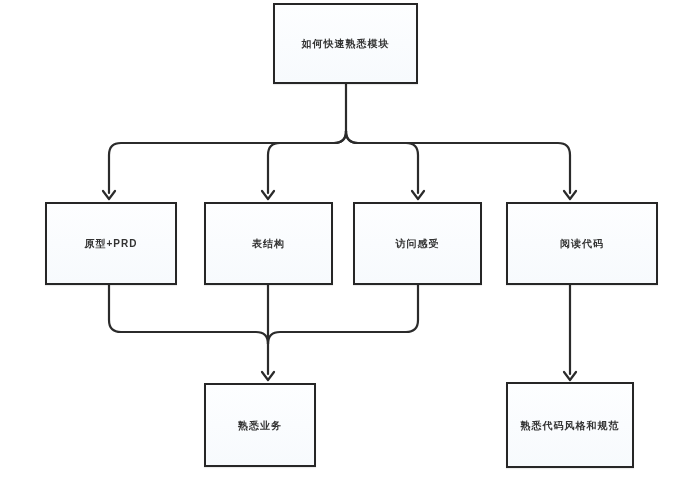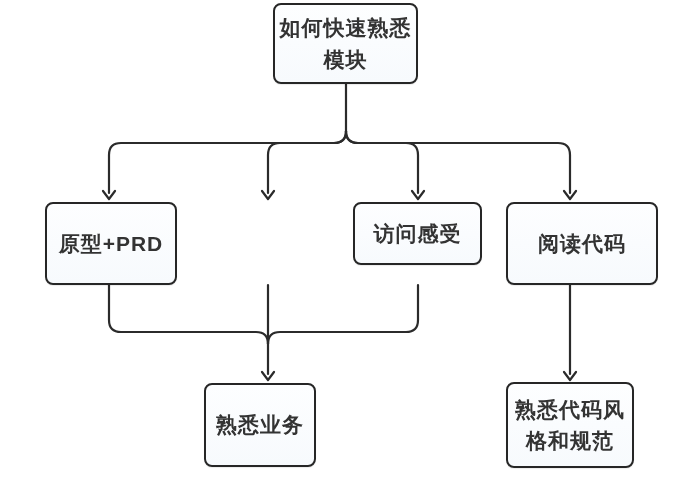--- a/index.html
+++ b/index.html
@@ -36,33 +36,33 @@
     stroke-linejoin: round;
   }
   .node {
     position: absolute;
     display: flex;
     align-items: center;
     justify-content: center;
     text-align: center;
     background: linear-gradient(180deg, var(--node-fill-top) 0%, var(--node-fill) 100%);
     border: 2.5px solid var(--node-border);
-    border-radius: 8px;
+    border-radius: 0;
     color: var(--text-color);
-    font-size: 21px;
+    font-size: 10px;
     font-weight: 600;
     letter-spacing: 1px;
     line-height: 1.5;
     padding: 4px;
     box-shadow: 0 1px 1px rgba(0,0,0,0.08);
   }
   .node-root          { left: 273px; top: 3px;   width: 145px; height: 81px; }
   .node-prototype-prd { left: 45px;  top: 202px; width: 132px; height: 83px; }
   .node-table         { left: 204px; top: 202px; width: 129px; height: 83px; }
-  .node-access        { left: 353px; top: 202px; width: 129px; height: 63px; }
+  .node-access        { left: 353px; top: 202px; width: 129px; height: 83px; }
   .node-read-code     { left: 506px; top: 202px; width: 152px; height: 83px; }
   .node-business      { left: 204px; top: 383px; width: 112px; height: 84px; }
   .node-code-style    { left: 506px; top: 382px; width: 128px; height: 86px; }
 </style>
 </head>
 <body>
 
 <div class="canvas">
 
   <svg class="edges" viewBox="0 0 693 487" xmlns="http://www.w3.org/2000/svg">
@@ -93,20 +93,23 @@
   </svg>
 
   <div class="node node-root">
     <span>如何快速熟悉模块</span>
   </div>
 
   <div class="node node-prototype-prd">
     <span>原型+PRD</span>
   </div>
 
+  <div class="node node-table">
+    <span>表结构</span>
+  </div>
 
   <div class="node node-access">
     <span>访问感受</span>
   </div>
 
   <div class="node node-read-code">
     <span>阅读代码</span>
   </div>
 
   <div class="node node-business">

